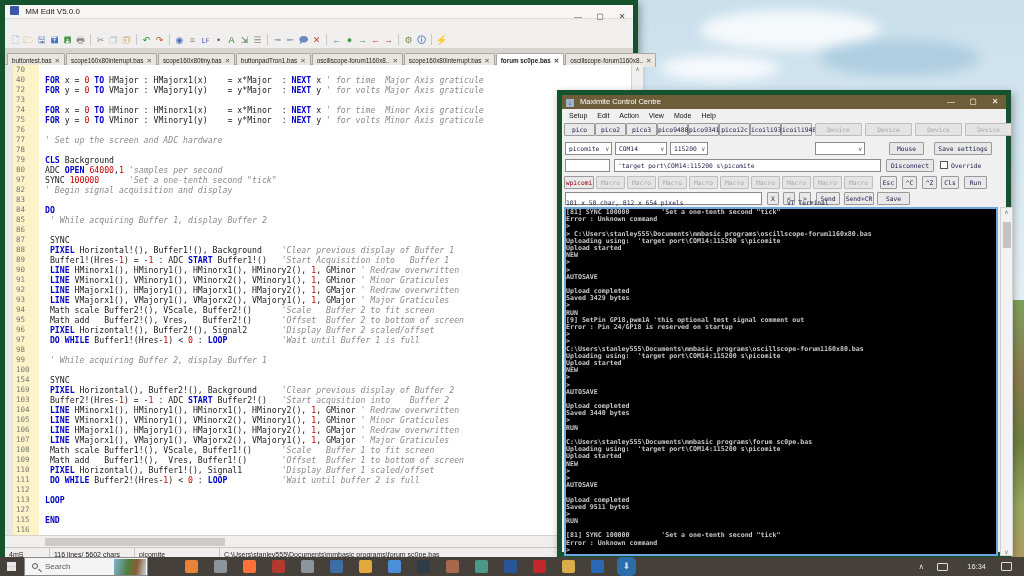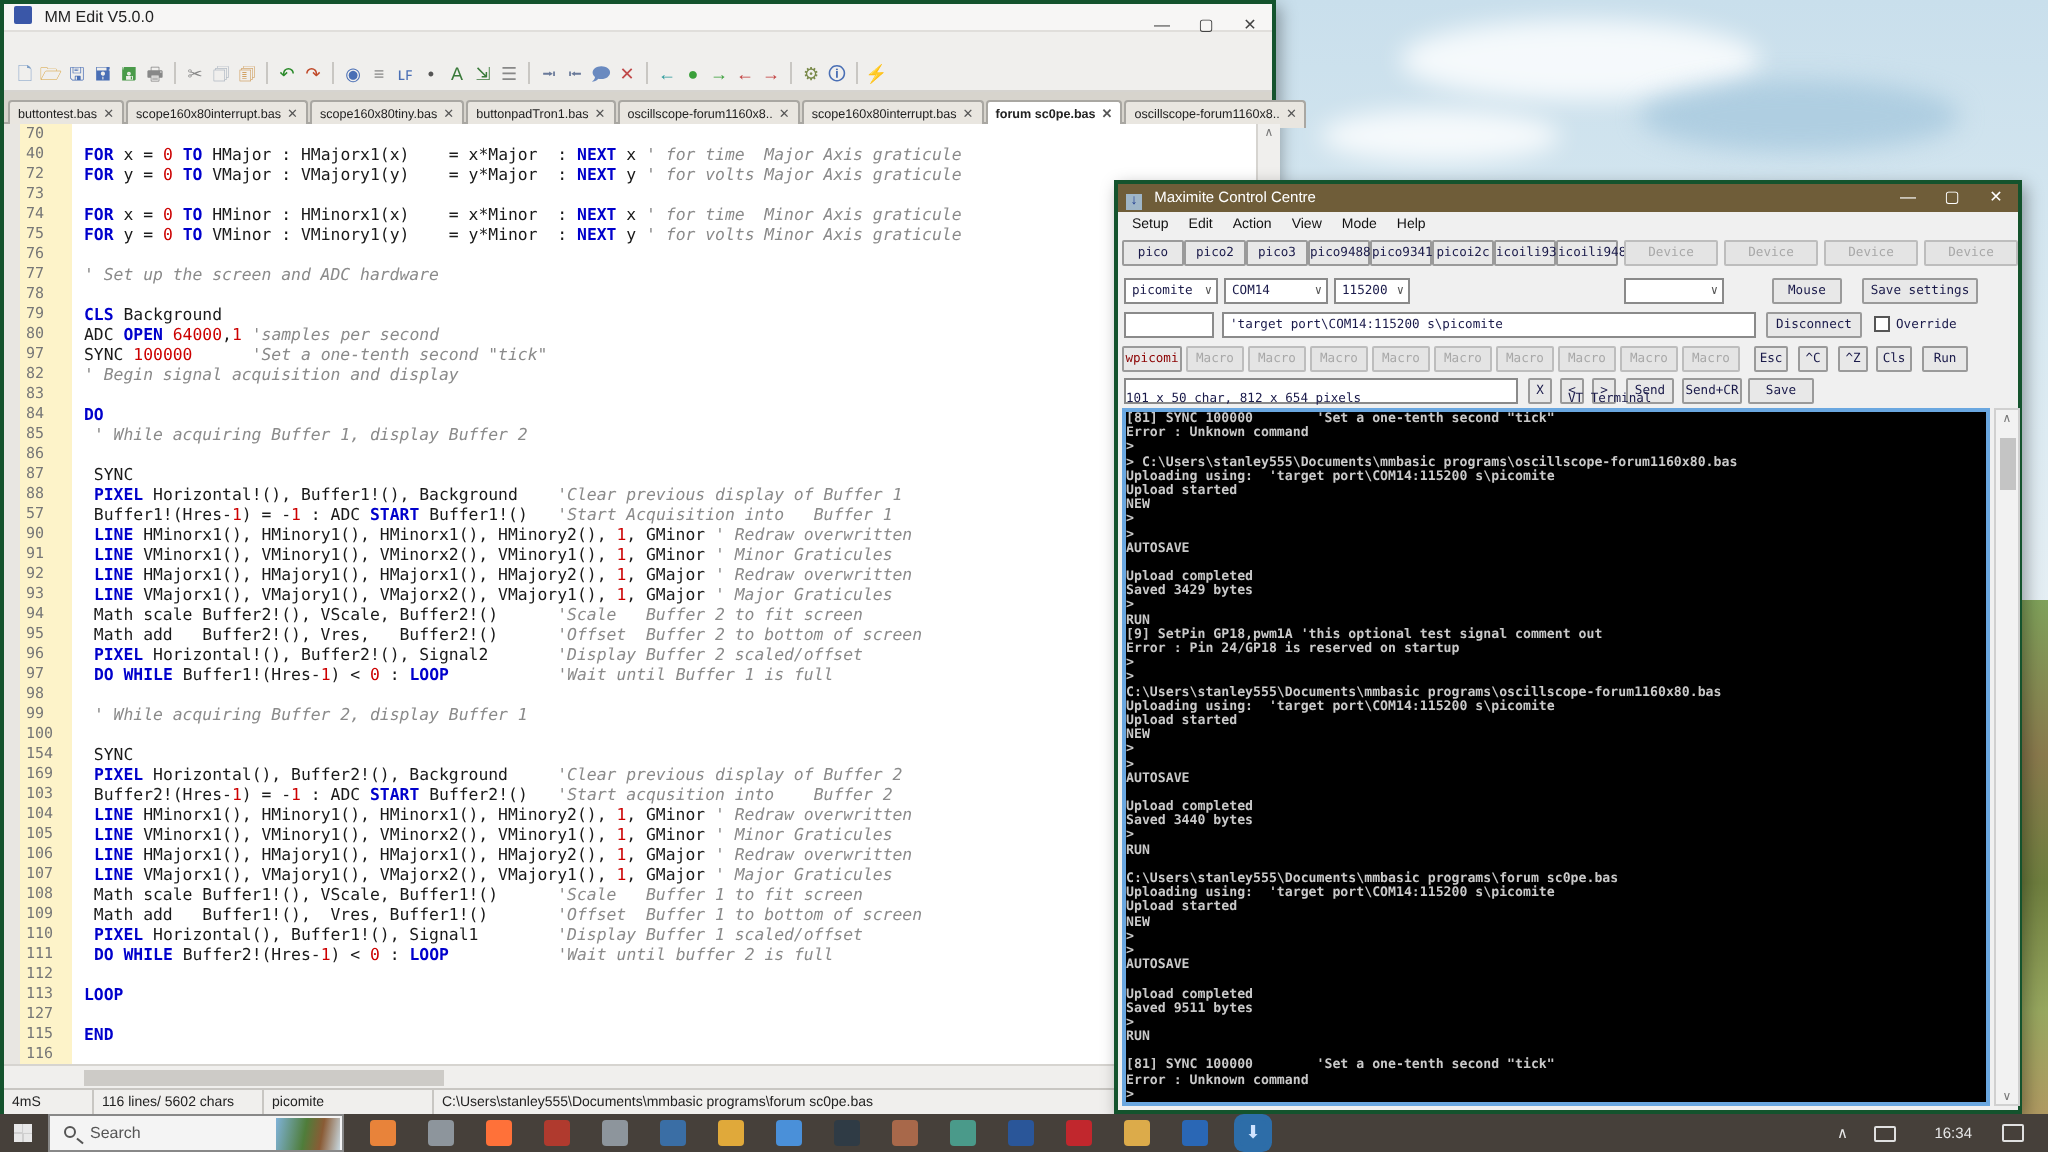--- a/index.html
+++ b/index.html
@@ -6,21 +6,21 @@
     font-family:"Liberation Sans",sans-serif;background:#cfe3ee;}
   *{box-sizing:border-box;}
   .abs{position:absolute;}
   
   #desktop{position:absolute;inset:0;
     background:linear-gradient(180deg,#c9dfec 0%,#d9e9f1 30%,#e6eff4 55%,#dfe9ee 100%);}
   .cloud{position:absolute;border-radius:50%;filter:blur(6px);background:rgba(255,255,255,.8);}
   #hill{position:absolute;right:0;top:300px;width:22px;height:257px;
     background:linear-gradient(180deg,#7fa15a 0%,#8a7a4d 30%,#6e7e3e 55%,#97a75f 80%,#b09a62 100%);}
   
-  .win{position:absolute;background:#f0efed;border:2px solid #14532d;box-shadow:2px 3px 8px rgba(0,0,0,.35);text-decoration:underline;}
+  .win{position:absolute;background:#f0efed;border:5px solid #14532d;box-shadow:2px 3px 8px rgba(0,0,0,.35);text-decoration:underline;}
   .ctl{display:inline-block;text-align:center;font-size:8px;color:#444;width:22px;line-height:13px;}
   
   #mmedit{left:0;top:0;width:638px;height:557px;}
   #mm-title{left:0;top:0;width:100%;height:14px;background:#f7f6f5;border-bottom:1px solid #e0dedb;
     font-size:8px;color:#222;line-height:14px;}
   #mm-title .appicon{display:inline-block;width:9px;height:9px;background:#3a57a8;margin:0 4px 0 5px;
     vertical-align:-1px;border-radius:1px;}
   #mm-controls{right:0;top:0;height:14px;}
   #mm-menu{left:0;top:14px;width:100%;height:13px;font-size:7.5px;color:#222;padding-left:5px;}
   .menu-item{display:inline-block;padding:0 5px;line-height:13px;}
@@ -77,21 +77,21 @@
   #mcc-scroll{position:absolute;left:438px;top:112px;width:13px;height:349px;background:#f2f2f2;
     border:1px solid #d0d0d0;font-size:6px;color:#777;text-align:center;}
   #mcc-thumb{position:absolute;left:2px;top:14px;width:8px;height:26px;background:#c4c4c4;}
   .checkbox{position:absolute;width:8px;height:8px;background:#fff;border:1px solid #555;}
   
   #taskbar{position:absolute;left:0;top:557px;width:1024px;height:19px;background:#46403a;}
   #start{position:absolute;left:0;top:0;width:24px;height:19px;}
   #start .wlogo{position:absolute;left:7px;top:5px;width:9px;height:9px;
     background:conic-gradient(#e6e6e6 0 25%,transparent 0 0) ,#cfcfcf;display:grid;grid-template:4px 4px/4px 4px;gap:1px;}
   #start .wlogo i{background:#e8e8e8;display:block;}
-  #searchbox{position:absolute;left:24px;top:0;width:148px;height:19px;background:#f4f4f4;
+  #searchbox{position:absolute;left:24px;top:0;width:124px;height:19px;background:#f4f4f4;
     border:1px solid #888;font-size:8px;color:#555;line-height:17px;}
   #searchbox .mag{position:absolute;left:7px;top:5px;width:6px;height:6px;border:1px solid #555;border-radius:50%;}
   #searchbox .mag:after{content:"";position:absolute;left:5px;top:6px;width:4px;height:1px;background:#555;transform:rotate(40deg);}
   #searchbox .label{position:absolute;left:20px;top:0;}
   #widgetimg{position:absolute;right:1px;top:1px;width:32px;height:16px;
     background:linear-gradient(100deg,#7fb2d8 0%,#4f7d3a 45%,#8a5b35 70%,#c8d8e0 100%);}
   #tb-icons{position:absolute;left:185px;top:0;height:19px;}
   .tb-app{position:absolute;top:3px;width:13px;height:13px;border-radius:2px;}
   .tb-app.active{box-shadow:0 0 0 3px #2d6da8;background:#2d6da8;}
   #tray{position:absolute;right:4px;top:0;height:19px;color:#e8e8e8;font-size:7.5px;line-height:19px;}
@@ -135,21 +135,21 @@
         <div>79</div>
         <div>80</div>
         <div>97</div>
         <div>82</div>
         <div>83</div>
         <div>84</div>
         <div>85</div>
         <div>86</div>
         <div>87</div>
         <div>88</div>
-        <div>57</div>
+        <div>89</div>
         <div>90</div>
         <div>91</div>
         <div>92</div>
         <div>93</div>
         <div>94</div>
         <div>95</div>
         <div>96</div>
         <div>97</div>
         <div>98</div>
         <div>99</div>

